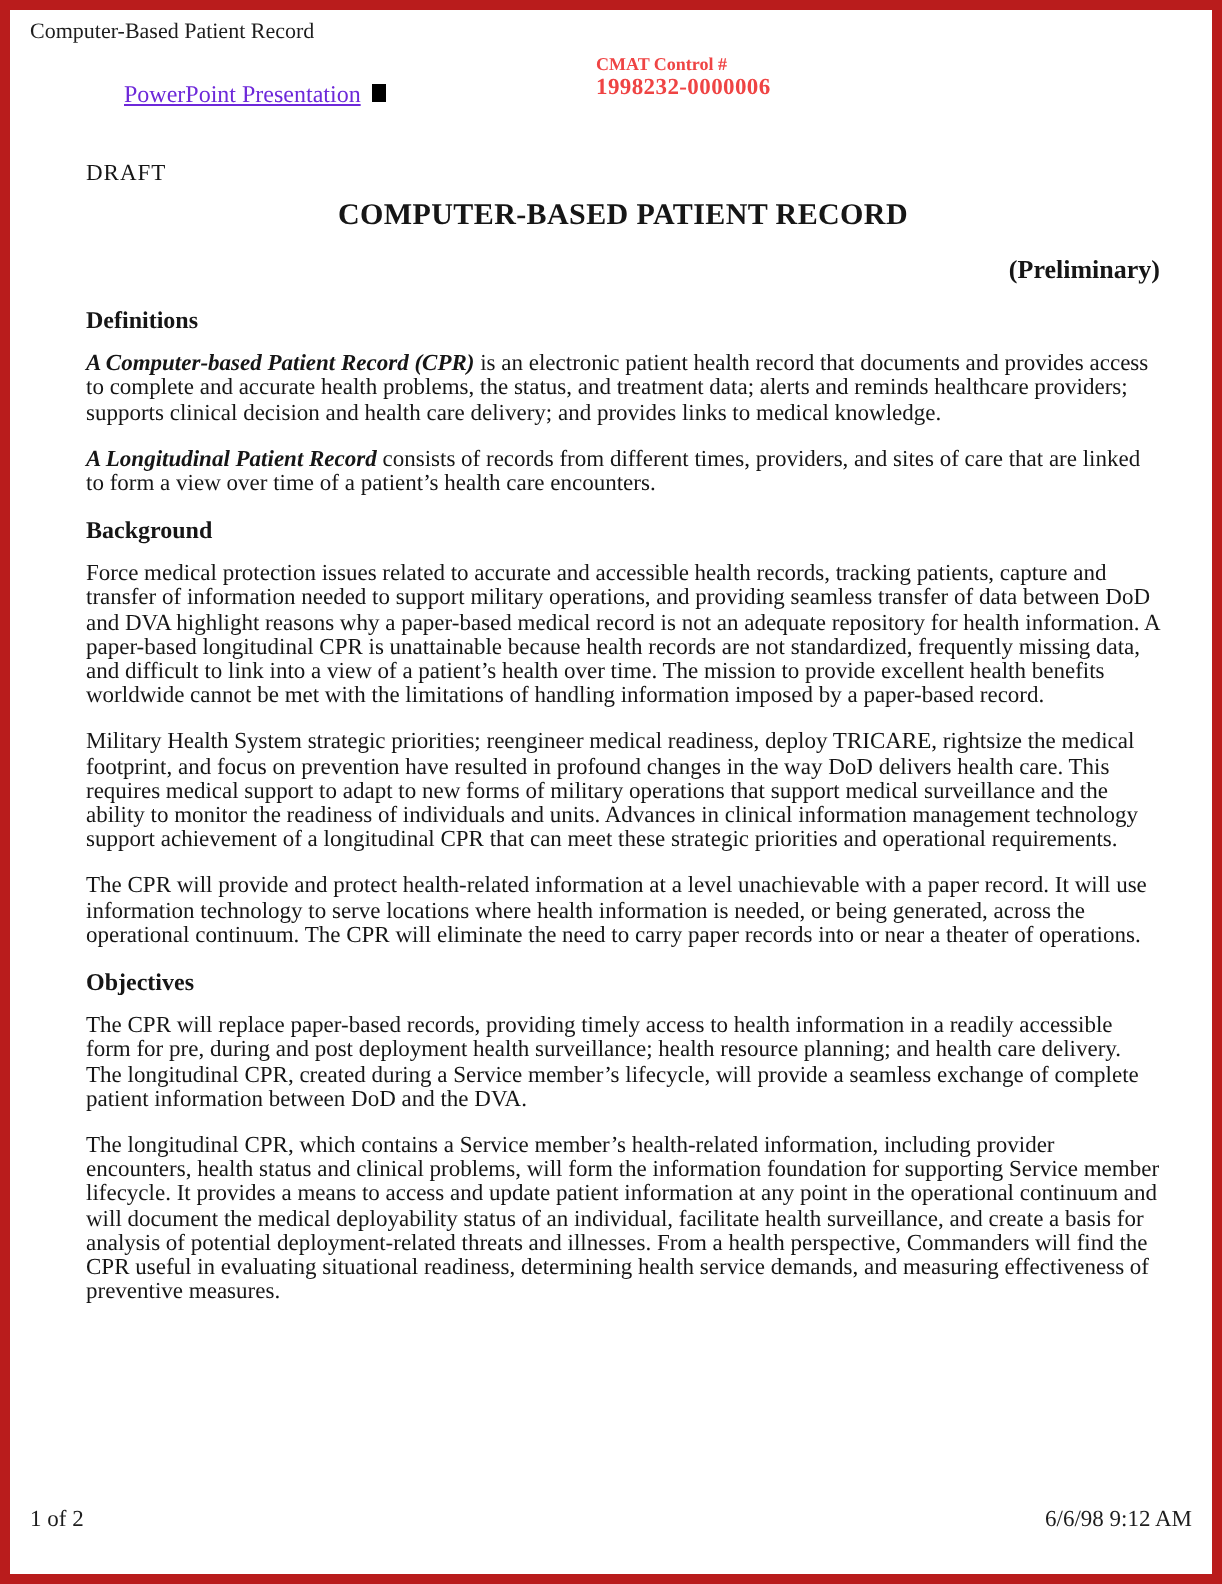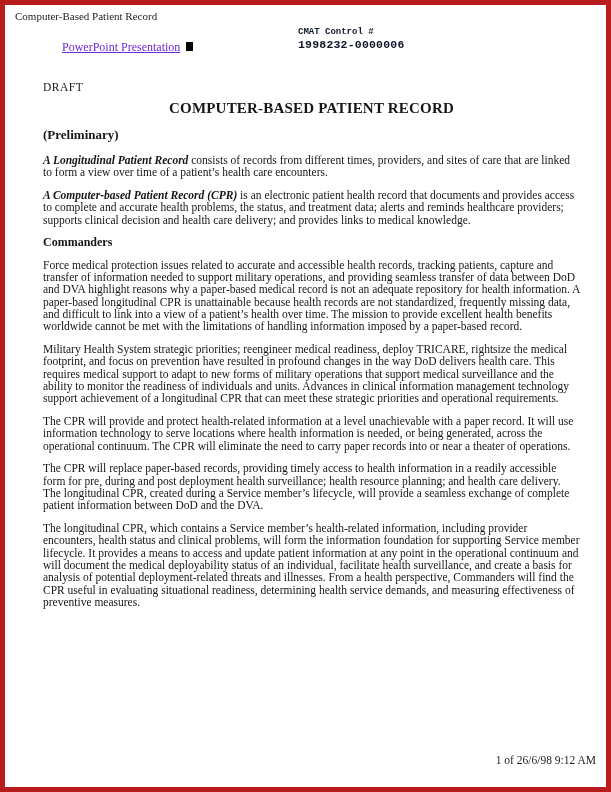--- a/index.html
+++ b/index.html
@@ -42,22 +42,22 @@
     left: 181px;
     top: 37px;
     width: 7px;
     height: 9px;
     background: #000000;
   }
   .cmat {
     position: absolute;
     left: 293px;
     top: 22px;
-    font-family: Liberation Mono, monospace;
-    color: #0f172a;
+    font-family: Liberation Serif, serif;
+    color: #ef4444;
   }
   .cmat-label {
     font-size: 9px;
     font-weight: 700;
   }
   .cmat-number {
     font-size: 11.5px;
     font-weight: 700;
     margin-top: 1px;
     letter-spacing: 0.2px;
@@ -77,21 +77,21 @@
     letter-spacing: 0.5px;
   }
   .doc-title {
     text-align: center;
     font-size: 15px;
     font-weight: 700;
     margin: 0 0 14px;
     letter-spacing: 0.2px;
   }
   .doc-subtitle {
-    text-align: left;
+    text-align: right;
     font-size: 13px;
     font-weight: 700;
     margin: 0 0 13px;
   }
   .sec-heading {
     font-size: 12px;
     font-weight: 700;
     margin: 3px 0 10px;
   }
   .body-p {
@@ -100,21 +100,21 @@
   .lead {
     font-weight: 700;
     font-style: italic;
   }
   .page-footer {
     position: absolute;
     left: 10px;
     right: 10px;
     bottom: 21px;
     display: flex;
-    justify-content: flex-end;
+    justify-content: space-between;
     font-size: 11.5px;
     color: #1d1d1d;
   }
 </style>
 </head>
 <body>
 
 <div class="page">
 
   <header class="print-header">
@@ -128,28 +128,30 @@
     <div class="cmat-label">CMAT Control #</div>
     <div class="cmat-number">1998232-0000006</div>
   </div>
 
   <main class="content">
 
     <p class="draft">DRAFT</p>
     <h1 class="doc-title">COMPUTER-BASED PATIENT RECORD</h1>
     <h2 class="doc-subtitle">(Preliminary)</h2>
 
+    <h3 class="sec-heading">Definitions</h3>
+    <p class="body-p"><span class="lead">A Computer-based Patient Record (CPR)</span><span> is an electronic patient health record that documents and provides access to complete and accurate health problems, the status, and treatment data; alerts and reminds healthcare providers; supports clinical decision and health care delivery; and provides links to medical knowledge.</span></p>
     <p class="body-p"><span class="lead">A Longitudinal Patient Record</span><span> consists of records from different times, providers, and sites of care that are linked to form a view over time of a patient’s health care encounters.</span></p>
-    <p class="body-p"><span class="lead">A Computer-based Patient Record (CPR)</span><span> is an electronic patient health record that documents and provides access to complete and accurate health problems, the status, and treatment data; alerts and reminds healthcare providers; supports clinical decision and health care delivery; and provides links to medical knowledge.</span></p>
 
-    <h3 class="sec-heading">Commanders</h3>
+    <h3 class="sec-heading">Background</h3>
     <p class="body-p">Force medical protection issues related to accurate and accessible health records, tracking patients, capture and transfer of information needed to support military operations, and providing seamless transfer of data between DoD and DVA highlight reasons why a paper-based medical record is not an adequate repository for health information. A paper-based longitudinal CPR is unattainable because health records are not standardized, frequently missing data, and difficult to link into a view of a patient’s health over time. The mission to provide excellent health benefits worldwide cannot be met with the limitations of handling information imposed by a paper-based record.</p>
     <p class="body-p">Military Health System strategic priorities; reengineer medical readiness, deploy TRICARE, rightsize the medical footprint, and focus on prevention have resulted in profound changes in the way DoD delivers health care. This requires medical support to adapt to new forms of military operations that support medical surveillance and the ability to monitor the readiness of individuals and units. Advances in clinical information management technology support achievement of a longitudinal CPR that can meet these strategic priorities and operational requirements.</p>
     <p class="body-p">The CPR will provide and protect health-related information at a level unachievable with a paper record. It will use information technology to serve locations where health information is needed, or being generated, across the operational continuum. The CPR will eliminate the need to carry paper records into or near a theater of operations.</p>
 
+    <h3 class="sec-heading">Objectives</h3>
     <p class="body-p">The CPR will replace paper-based records, providing timely access to health information in a readily accessible form for pre, during and post deployment health surveillance; health resource planning; and health care delivery. The longitudinal CPR, created during a Service member’s lifecycle, will provide a seamless exchange of complete patient information between DoD and the DVA.</p>
     <p class="body-p">The longitudinal CPR, which contains a Service member’s health-related information, including provider encounters, health status and clinical problems, will form the information foundation for supporting Service member lifecycle. It provides a means to access and update patient information at any point in the operational continuum and will document the medical deployability status of an individual, facilitate health surveillance, and create a basis for analysis of potential deployment-related threats and illnesses. From a health perspective, Commanders will find the CPR useful in evaluating situational readiness, determining health service demands, and measuring effectiveness of preventive measures.</p>
 
   </main>
 
   <footer class="page-footer">
     <span>1 of 2</span>
     <span>6/6/98 9:12 AM</span>
   </footer>
 

